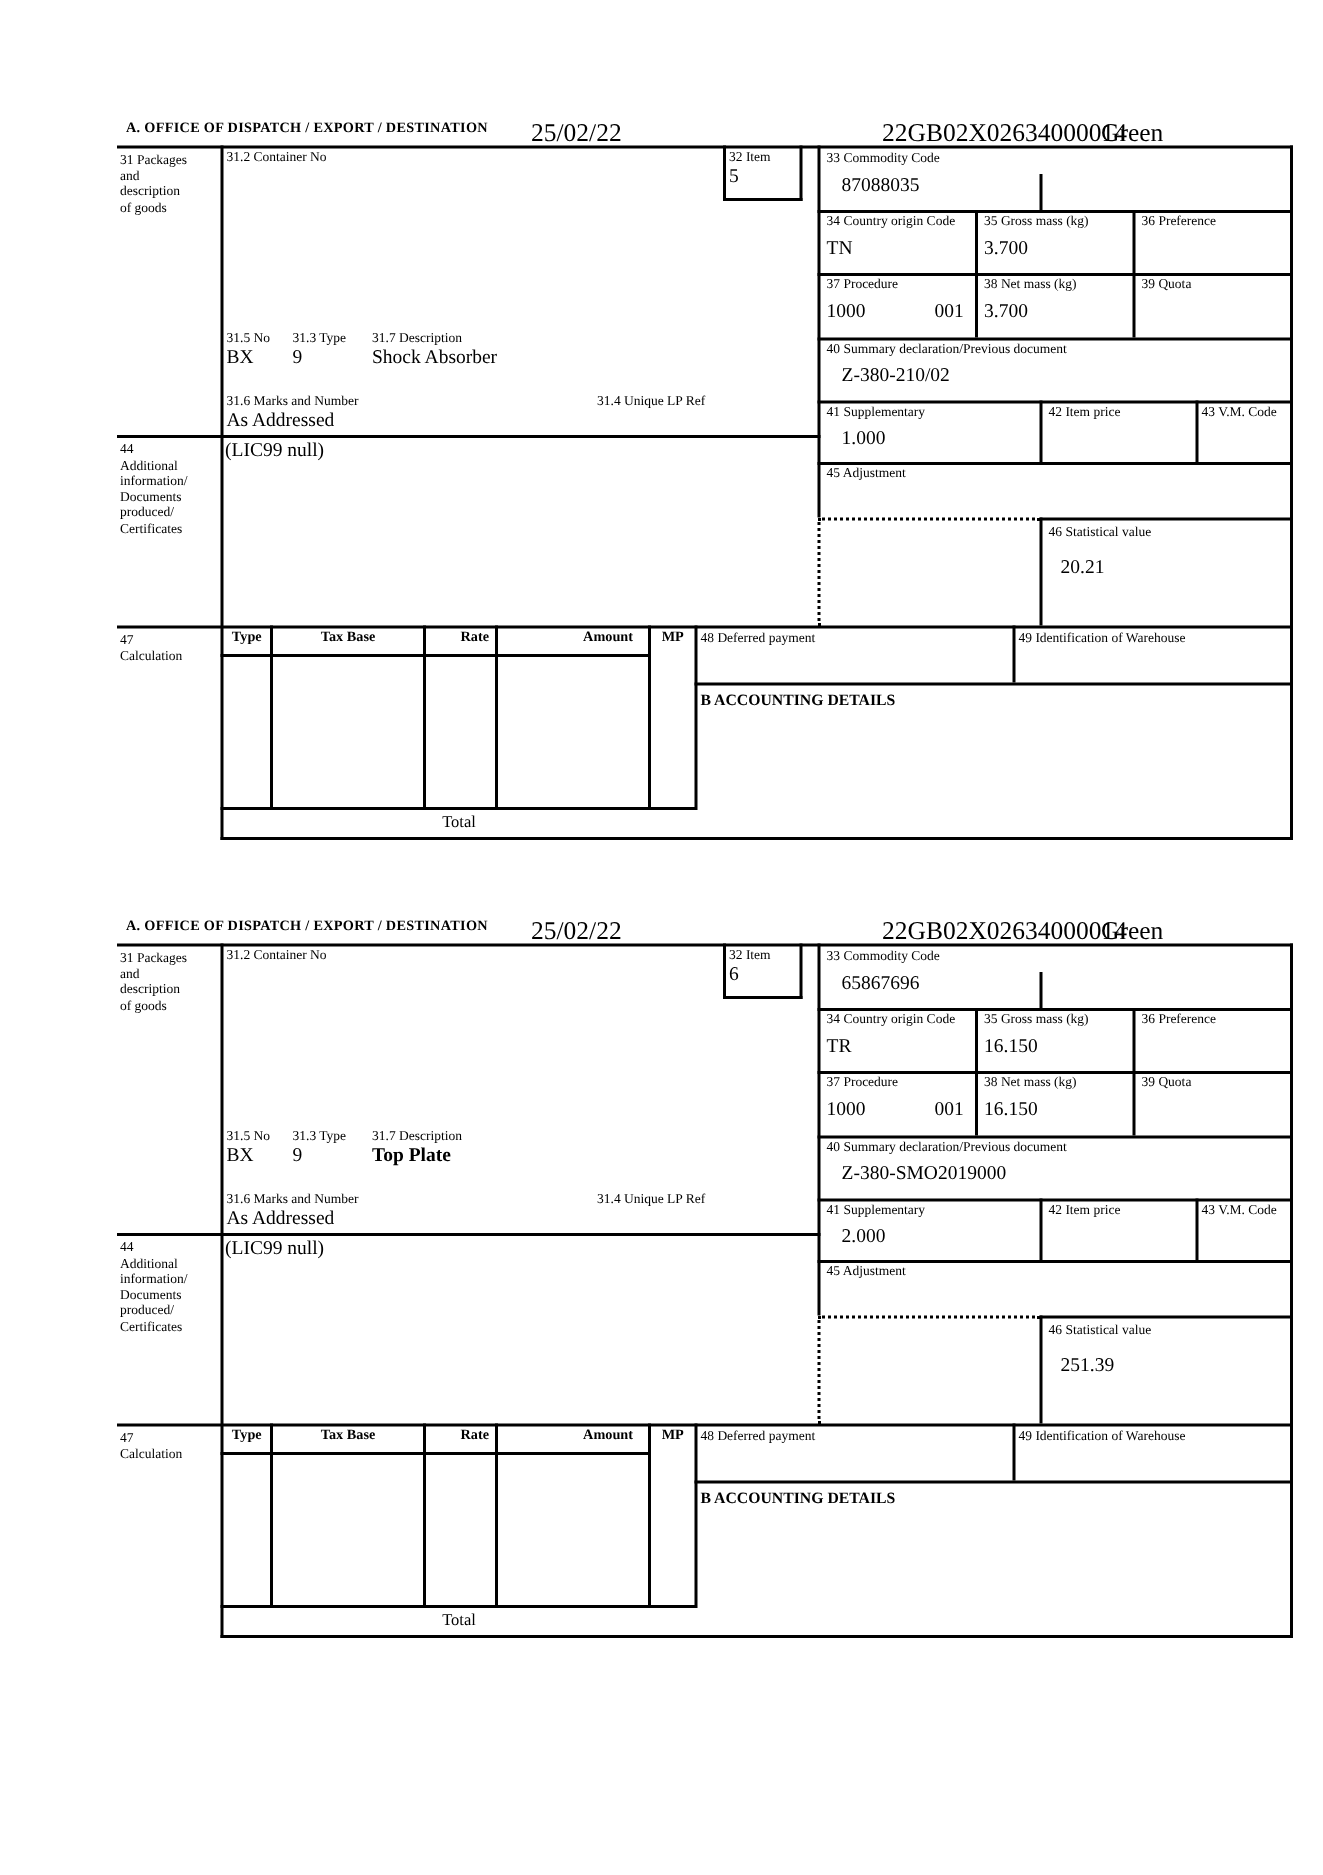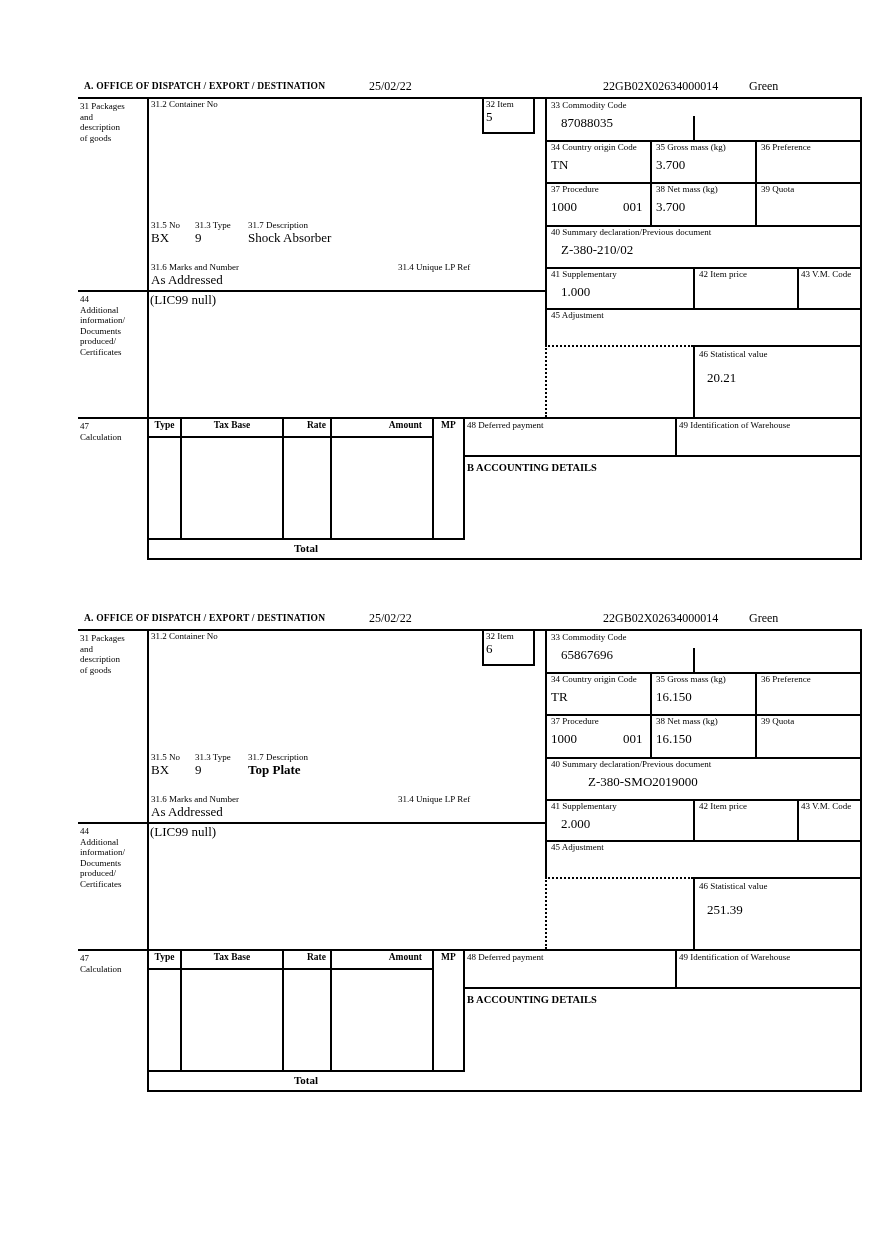--- a/index.html
+++ b/index.html
@@ -16,24 +16,24 @@
   
   .hl { position:absolute; height:2px; background:#000; }
   .vl { position:absolute; width:2px; background:#000; }
   .hd { position:absolute; height:0; border-top:2px dotted #000; background:none; }
   .vd { position:absolute; width:0; border-left:2px dotted #000; background:none; }
 
   
   .lbl { position:absolute; font-size:9px; line-height:10.5px; white-space:pre-line; }
   .val { position:absolute; font-size:13px; line-height:14px; white-space:pre; }
   .hdr-title { position:absolute; font-size:9.5px; font-weight:bold; letter-spacing:.2px; }
-  .hdr-val { position:absolute; font-size:12px;margin-left:15px; }
+  .hdr-val { position:absolute; font-size:17px; }
   .colhdr { position:absolute; font-size:9.5px; font-weight:bold; top:3px; }
   .acct { position:absolute; font-size:10.5px; font-weight:bold; }
-  .total { position:absolute; font-size:11px; text-align:center;font-weight:bold; }
+  .total { position:absolute; font-size:11px; text-align:center; }
 </style>
 </head>
 <body>
 
 <div id="page">
   <div class="form form-0">
 
     <div class="hdr-title" style="left:6px; top:3px;">A.  OFFICE OF DISPATCH / EXPORT / DESTINATION</div>
     <div class="hdr-val" style="left:276px; top:1px;">25/02/22</div>
     <div class="hdr-val" style="left:510px; top:1px;">22GB02X02634000014</div>
@@ -203,21 +203,21 @@
     <div class="hl" style="left:467px; top:147px; width:315px;"></div>
     <div class="lbl" style="left:473px; top:106px;">37 Procedure</div>
     <div class="val" style="left:473px; top:122px;">1000</div>
     <div class="val" style="left:545px; top:122px;">001</div>
     <div class="lbl" style="left:578px; top:106px;">38 Net mass (kg)</div>
     <div class="val" style="left:578px; top:122px;">16.150</div>
     <div class="lbl" style="left:683px; top:106px;">39 Quota</div>
 
     <div class="hl" style="left:467px; top:189px; width:315px;"></div>
     <div class="lbl" style="left:473px; top:149px;">40 Summary declaration/Previous document</div>
-    <div class="val" style="left:510px; top:165px;">Z-380-SMO2019000</div>
+    <div class="val" style="left:483px; top:165px;">Z-380-SMO2019000</div>
 
     <div class="vl" style="left:615px; top:189px; height:41px;"></div>
     <div class="vl" style="left:719px; top:189px; height:41px;"></div>
     <div class="hl" style="left:467px; top:230px; width:315px;"></div>
     <div class="lbl" style="left:473px; top:191px;">41 Supplementary</div>
     <div class="val" style="left:483px; top:207px;">2.000</div>
     <div class="lbl" style="left:621px; top:191px;">42 Item price</div>
     <div class="lbl" style="left:723px; top:191px;">43 V.M. Code</div>
 
     <div class="lbl" style="left:473px; top:232px;">45 Adjustment</div>

